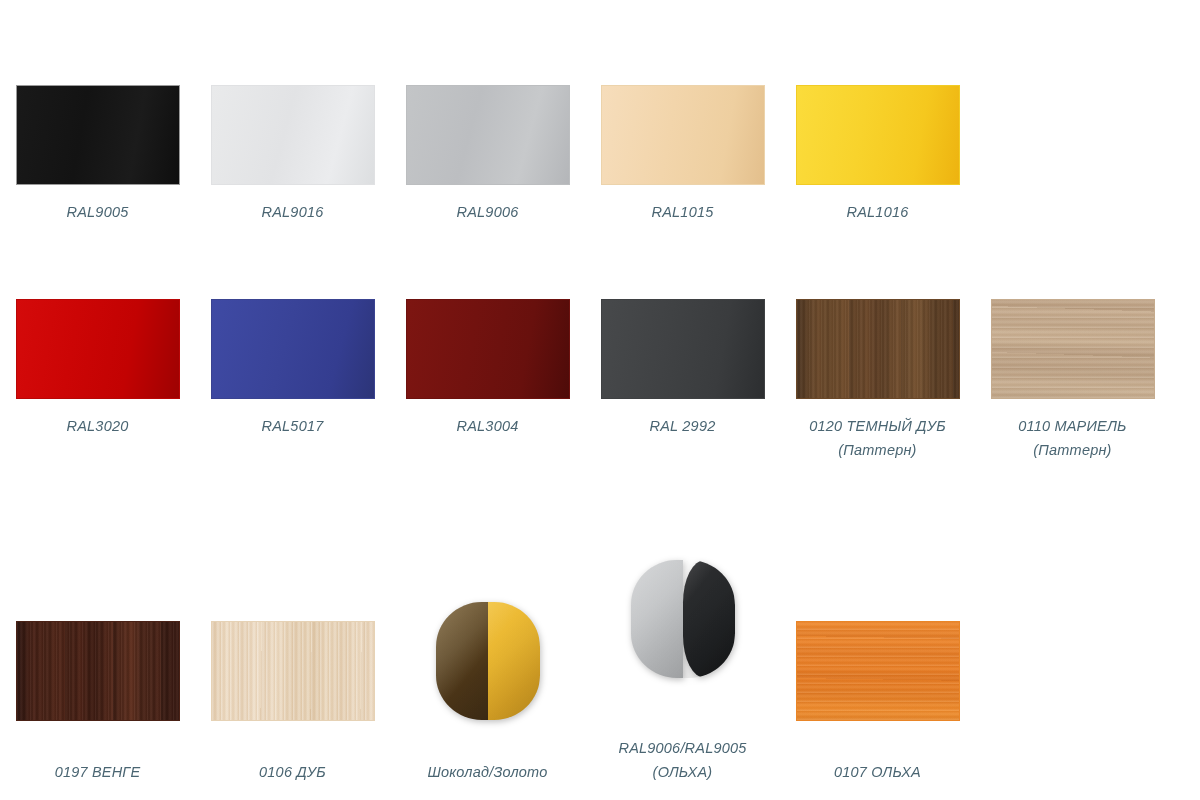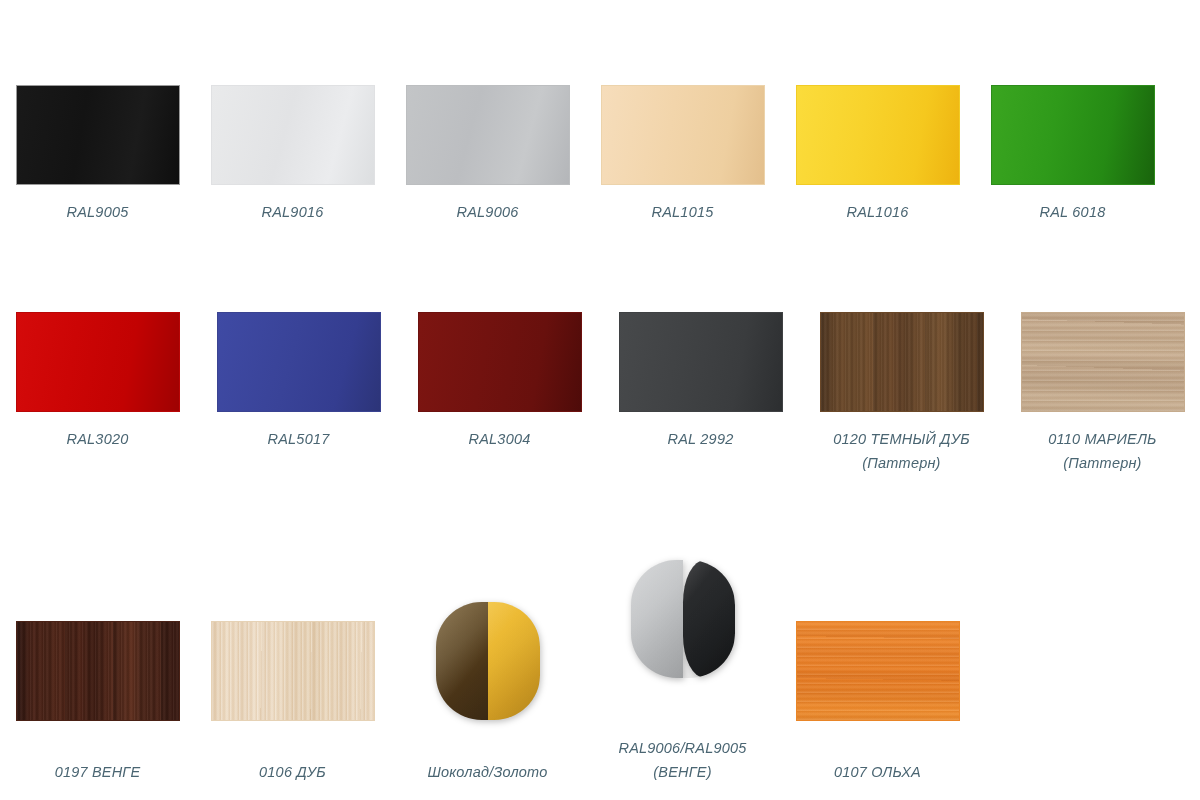--- a/index.html
+++ b/index.html
@@ -22,21 +22,21 @@
     box-sizing: border-box;
     padding: 0;
   }
   .row {
     position: absolute;
     left: 0;
     width: 1200px;
     display: flex;
   }
   .row-1 { top: 86px; }
-  .row-2 { top: 313px; justify-content: space-between; }
+  .row-2 { top: 300px; }
   .row-3 { top: 560px; }
 
   .cell {
     width: 195px;
     flex: 0 0 195px;
     display: flex;
     flex-direction: column;
     align-items: center;
     font-style: italic;
   }
@@ -260,28 +260,20 @@
 
     <div class="cell">
       <div class="swatch-wrap">
         <div class="swatch sw-ral1016"></div>
       </div>
       <div class="label">
         <span>RAL1016</span>
       </div>
     </div>
 
-    <div class="cell">
-      <div class="swatch-wrap">
-        <div class="swatch sw-ral6018"></div>
-      </div>
-      <div class="label">
-        <span>RAL 6018</span>
-      </div>
-    </div>
 
   </div>
 
   <div class="row row-2">
 
     <div class="cell">
       <div class="swatch-wrap">
         <div class="swatch sw-ral3020"></div>
       </div>
       <div class="label">
@@ -374,21 +366,21 @@
     <div class="cell align-bottom">
       <div class="swatch-wrap" style="height:160px;align-items:flex-start;">
         <div class="squircle sq-techno">
           <div class="half left"></div>
           <div class="half right"></div>
           <div class="sheen"></div>
         </div>
       </div>
       <div class="label">
         <span>RAL9006/RAL9005</span>
-        <span class="sub">(ВЕНГЕ)</span>
+        <span class="sub">(ОЛЬХА)</span>
       </div>
     </div>
 
     <div class="cell align-bottom">
       <div class="swatch-wrap" style="height:160px;">
         <div class="swatch sw-olha"></div>
       </div>
       <div class="label">
         <span>0107 ОЛЬХА</span>
       </div>

